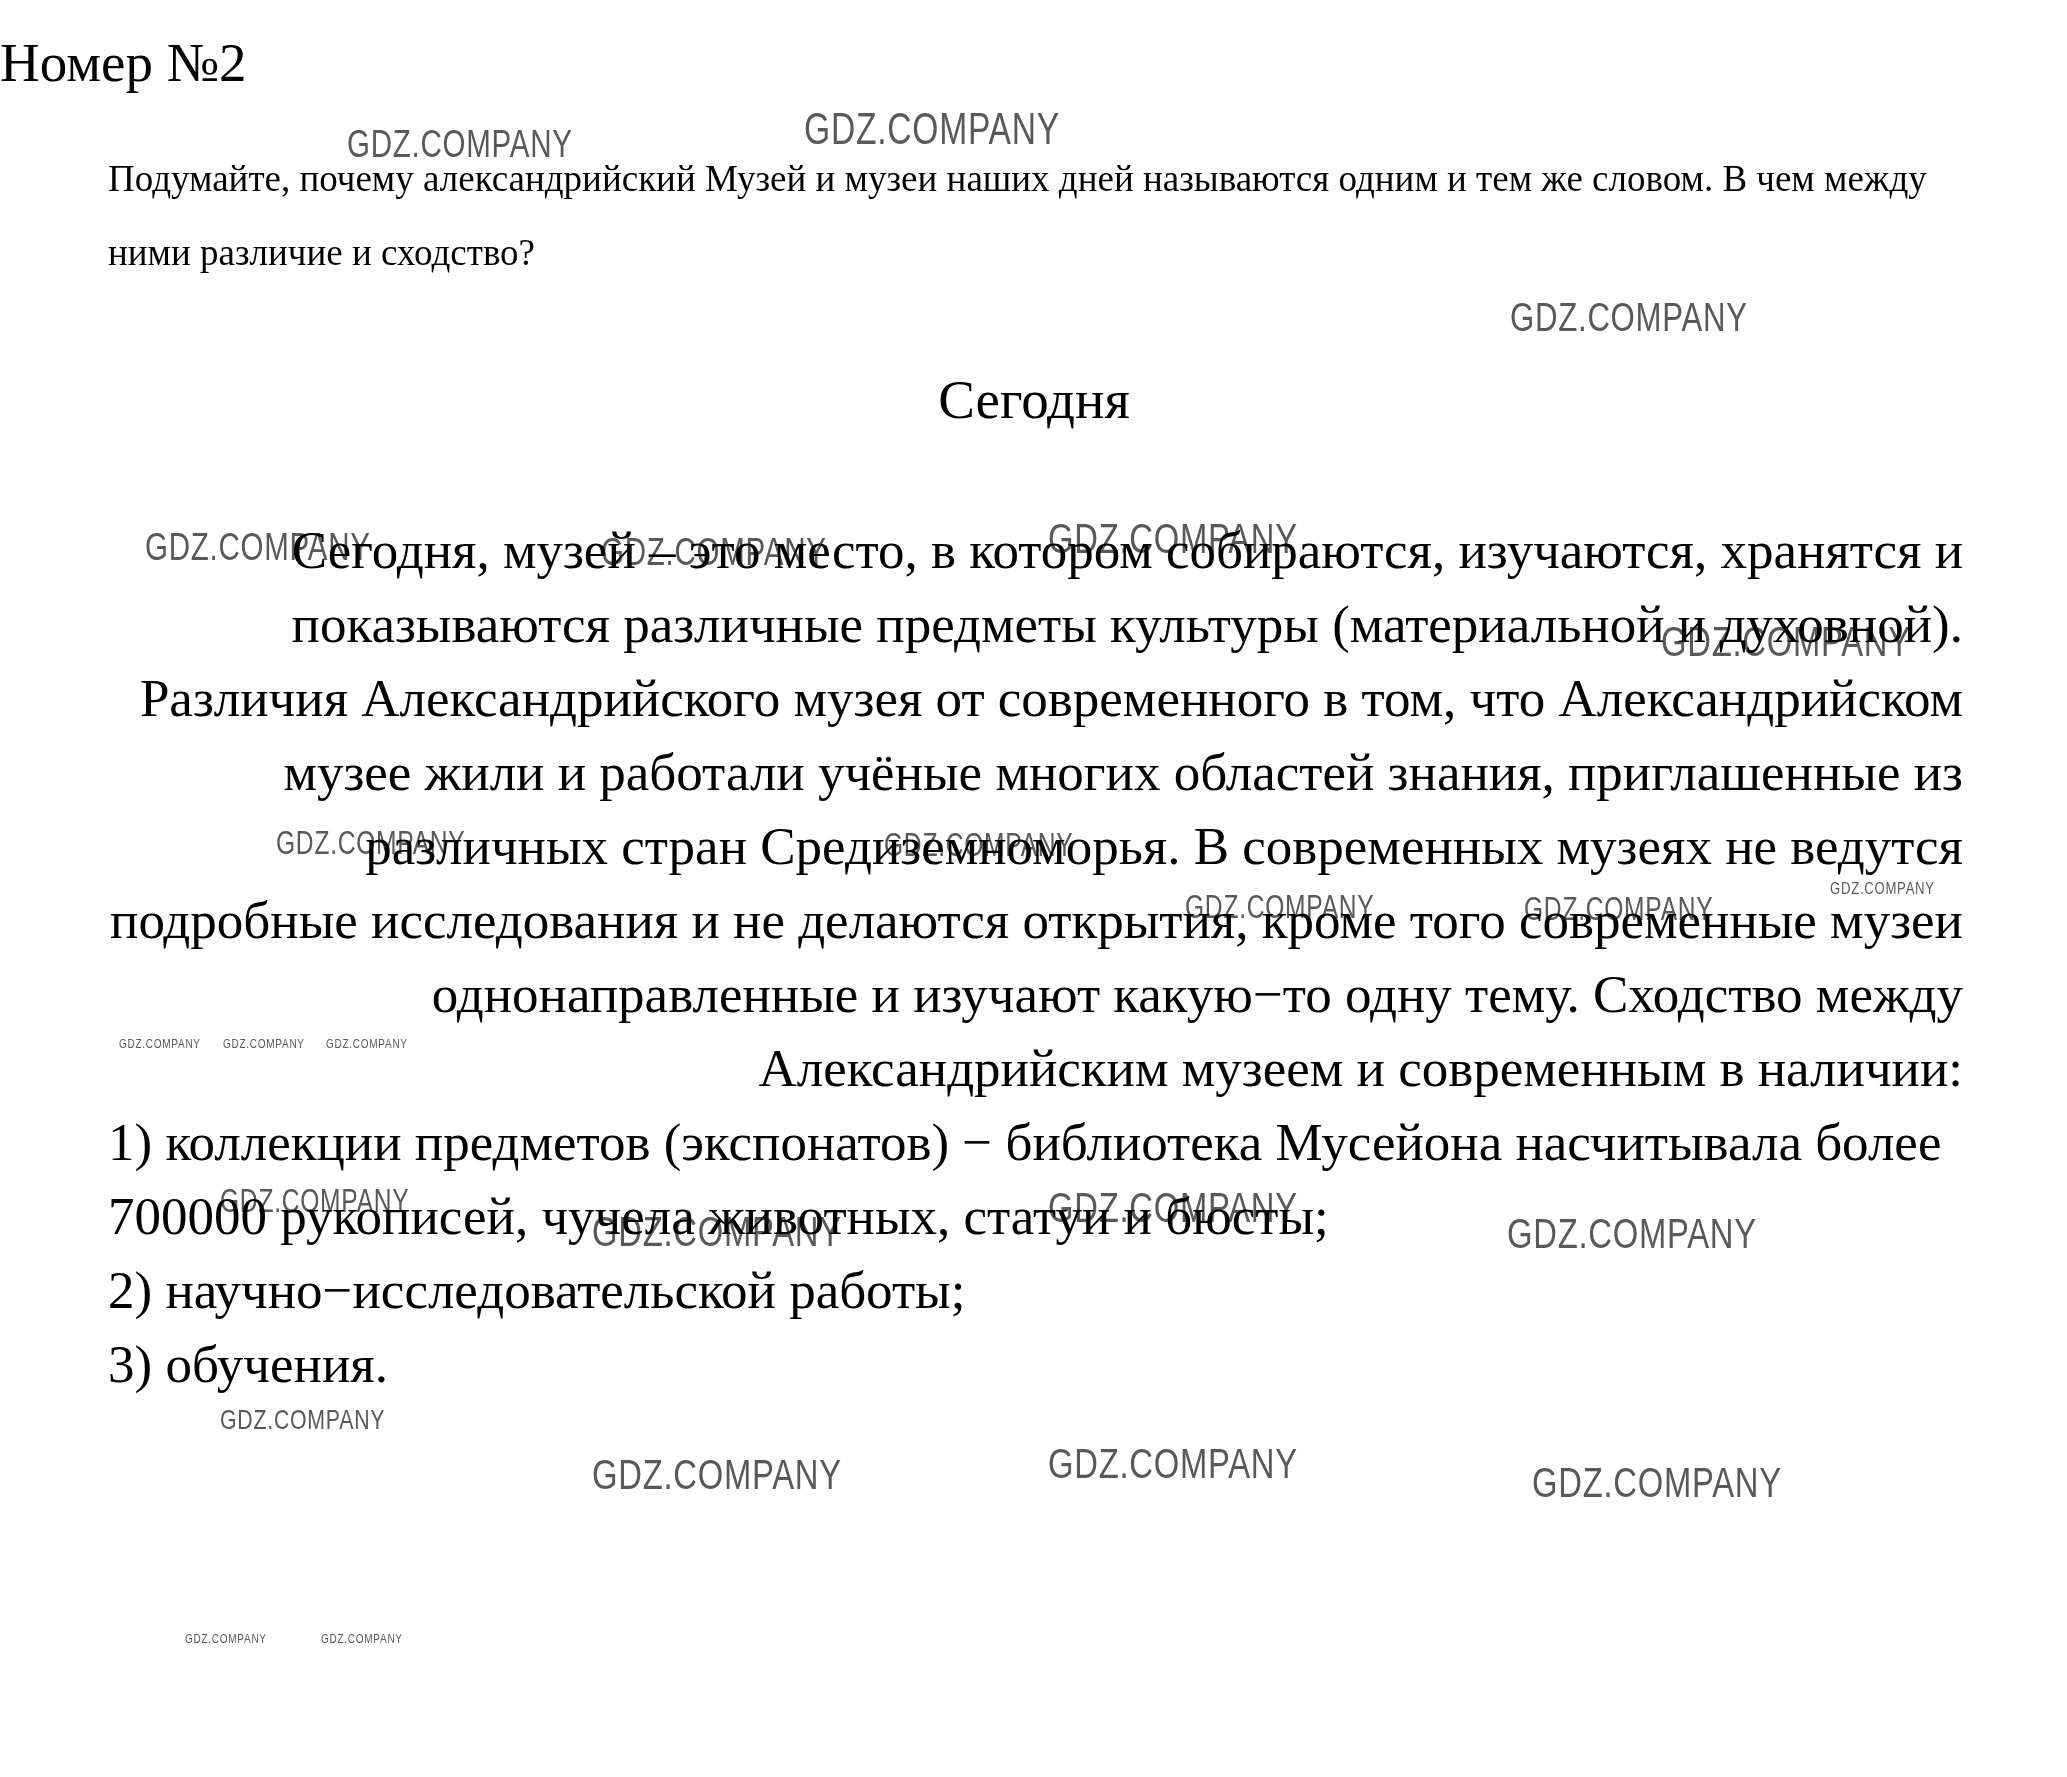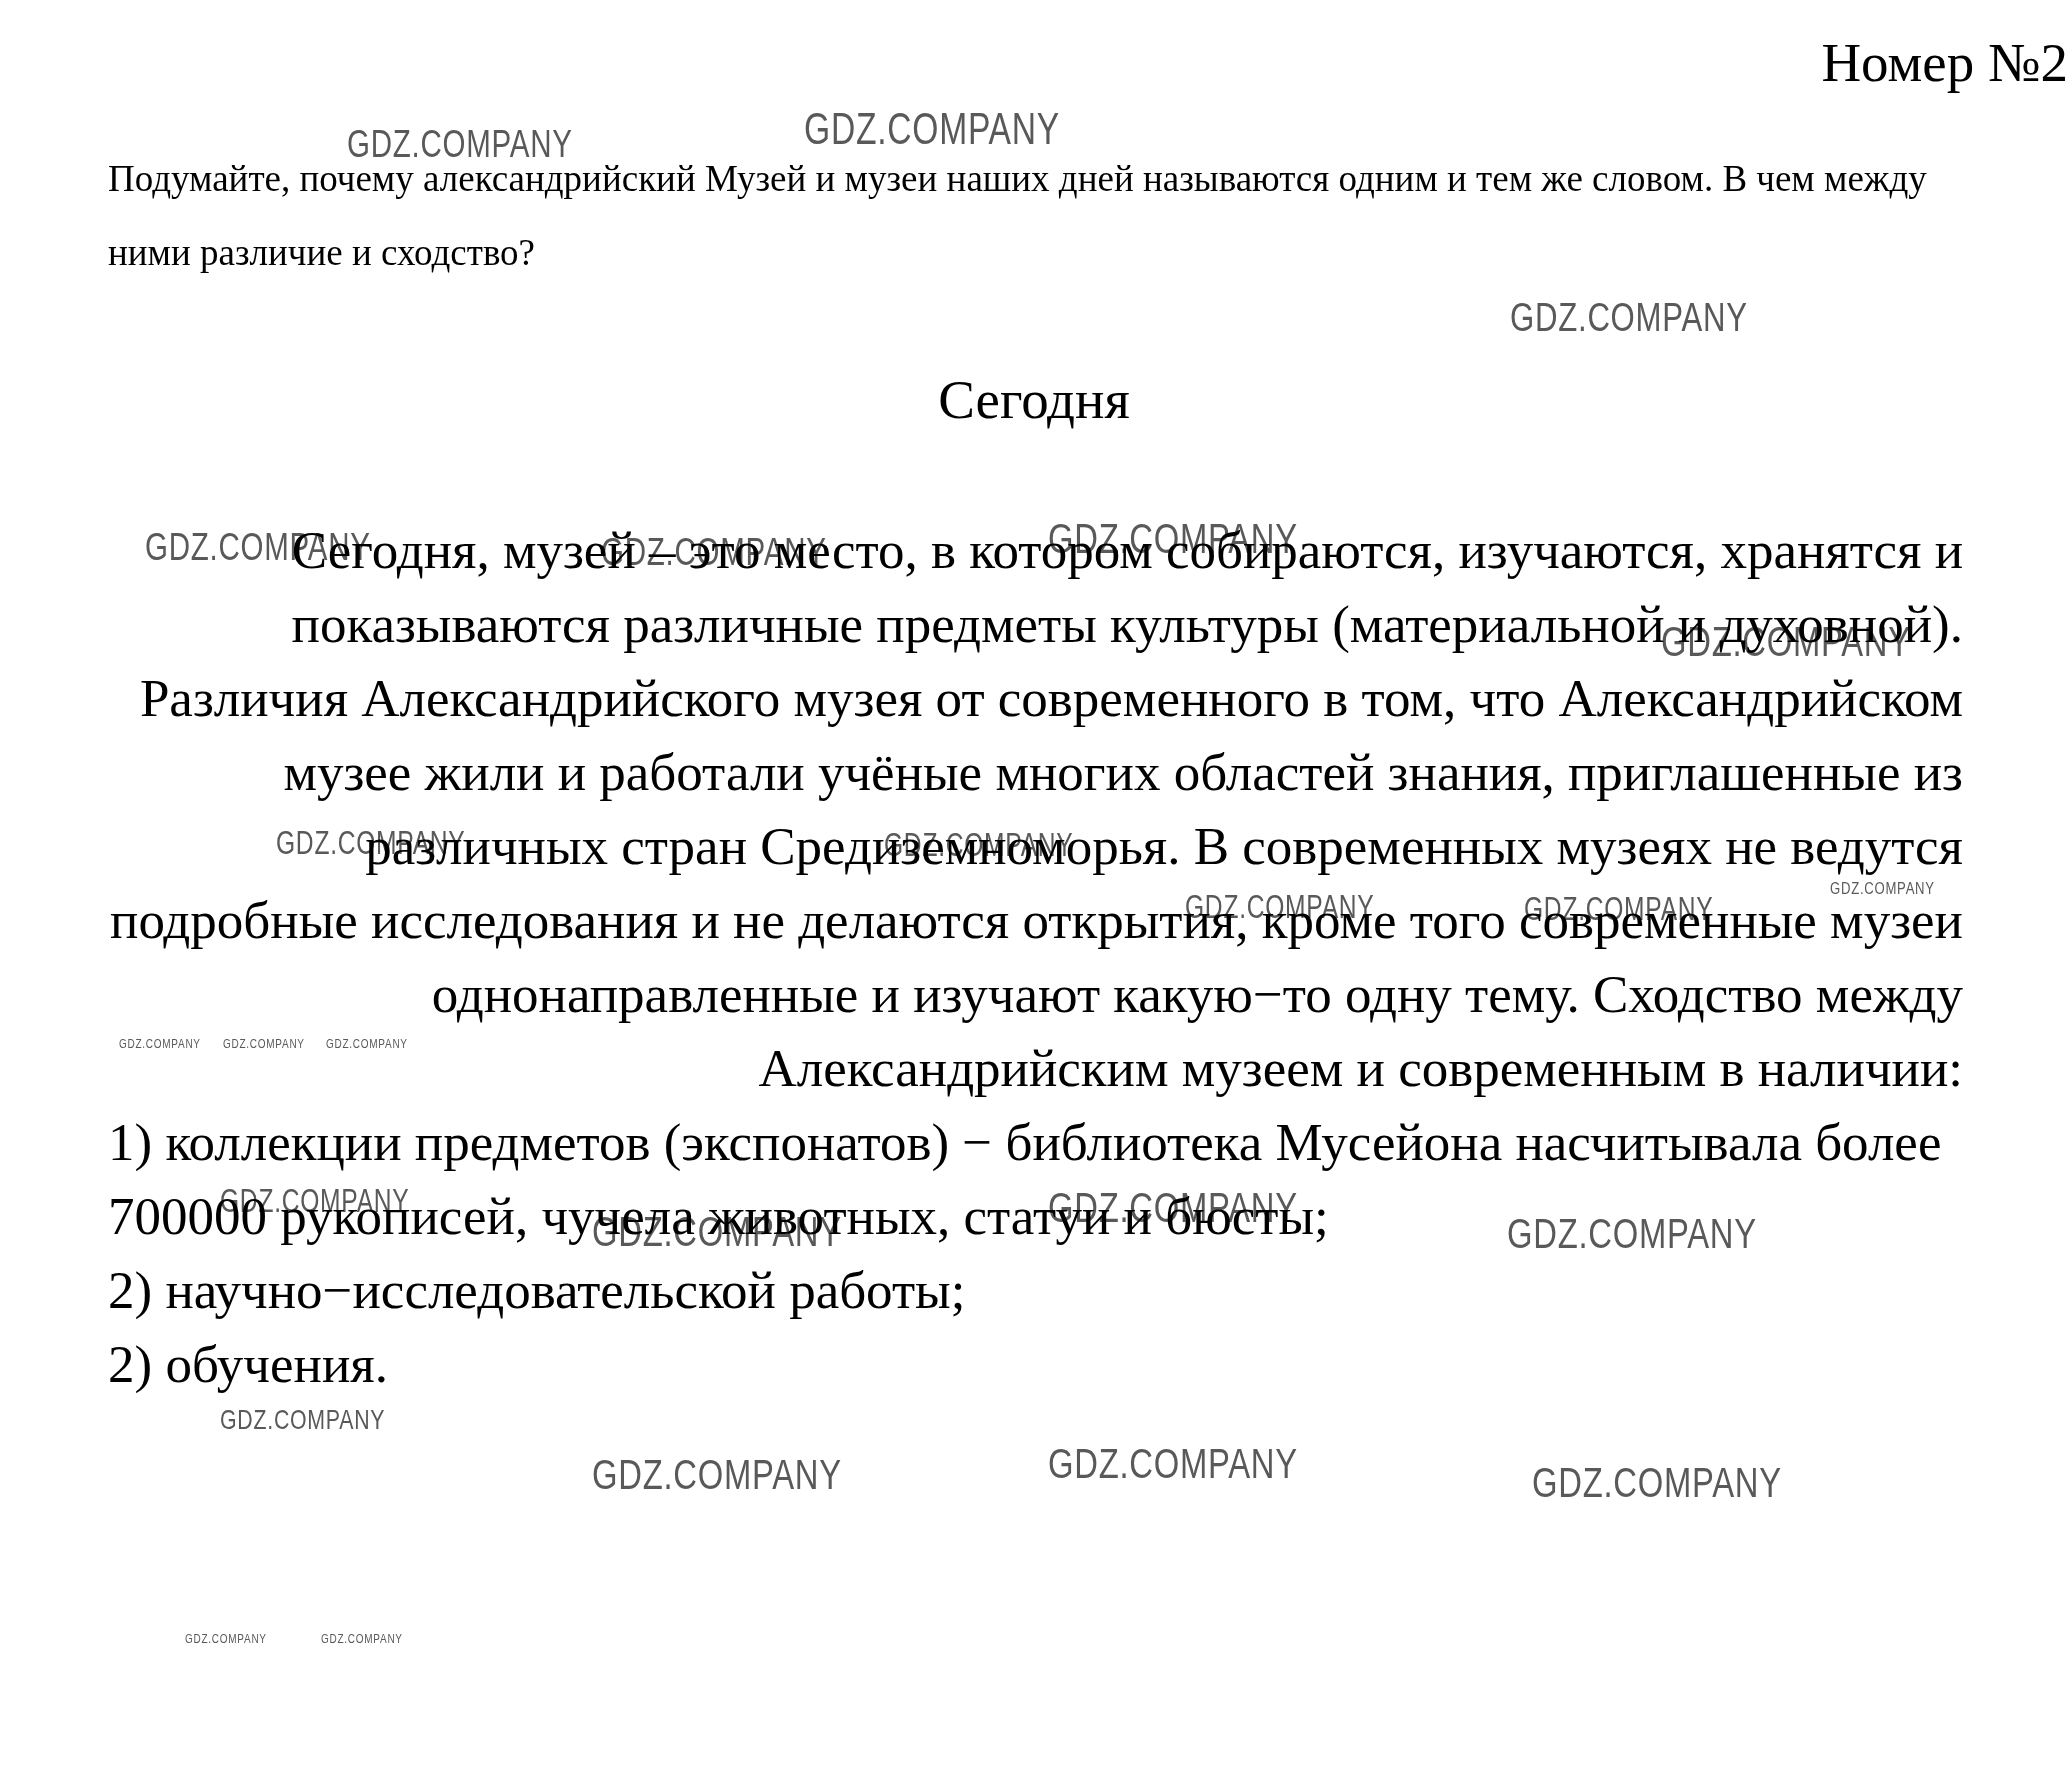--- a/index.html
+++ b/index.html
@@ -15,21 +15,21 @@
     overflow: hidden;
     font-family: "Liberation Serif", "DejaVu Serif", serif;
     color: #000000;
   }
   .content {
     position: relative;
     z-index: 2;
   }
   .title {
     padding-top: 26px;
-    text-align: right;
+    text-align: left;
     font-size: 55px;
     line-height: 73px;
   }
   .question {
     margin: 43px 113px 0 108px;
     width: 1850px;
     font-size: 37px;
     line-height: 74px;
     text-align: left;
   }
@@ -116,18 +116,18 @@
 
     <div class="question">Подумайте, почему александрийский Музей и музеи наших дней называются одним и тем же словом. В чем между ними различие и сходство?</div>
 
     <div class="solution-heading">Сегодня</div>
 
     <div class="answer">Сегодня, музей – это место, в котором собираются, изучаются, хранятся и показываются различные предметы культуры (материальной и духовной). Различия Александрийского музея от современного в том, что Александрийском музее жили и работали учёные многих областей знания, приглашенные из различных стран Средиземноморья. В современных музеях не ведутся подробные исследования и не делаются открытия, кроме того современные музеи однонаправленные и изучают какую−то одну тему. Сходство между Александрийским музеем и современным в наличии:</div>
 
     <div class="list">
       <div class="list-item">1) коллекции предметов (экспонатов) − библиотека Мусейона насчитывала более 700000 рукописей, чучела животных, статуи и бюсты;</div>
       <div class="list-item">2) научно−исследовательской работы;</div>
-      <div class="list-item">2) обучения.</div>
+      <div class="list-item">3) обучения.</div>
     </div>
 
   </div>
 </div>
 
 
 </body></html>

